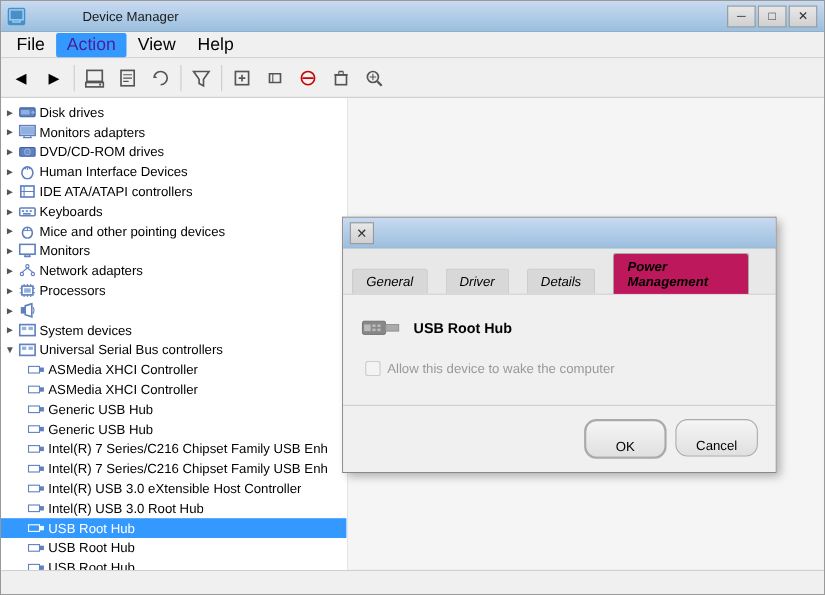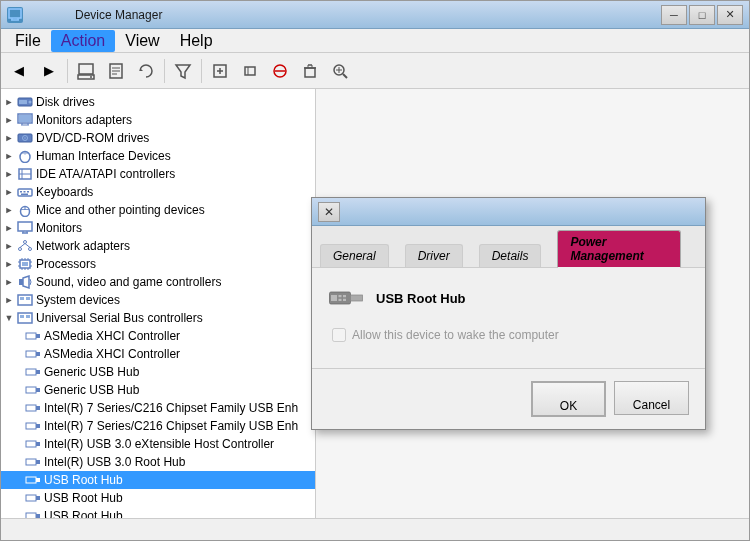--- a/index.html
+++ b/index.html
@@ -325,21 +325,21 @@
       background: #f0f0f0;
     }
     .dialog-btn {
       min-width: 75px;
       height: 26px;
       background: linear-gradient(to bottom, #f5f5f5, #e0e0e0);
       border: 1px solid #aaa;
       padding: 16px 16px;
       font-size: 12px;
       cursor: pointer;
-      border-radius: 0;
+      border-radius: 11px;
       color: #000;
     }
     .dialog-btn.default { border: 2px solid #aaa; }
 
     
     .usb-icon {
       width: 36px;
       height: 28px;
       display: flex;
       align-items: center;
@@ -594,21 +594,20 @@
 
       <div class="tree-item">
         <div class="tree-expand">►</div>
         <div class="tree-icon">
           <svg width="16" height="14" viewBox="0 0 16 14">
             <rect x="2" y="4" width="4" height="6" fill="#6080c0"></rect>
             <polygon points="6,3 12,1 12,13 6,11" fill="none" stroke="#6080c0" stroke-width="1.5"></polygon>
             <path d="M13 4 Q15 7 13 10" fill="none" stroke="#6080c0" stroke-width="1"></path>
           </svg>
         </div>
-        <span class="tree-label">Sound, video and game controllers</span>
       </div>
 
       <div class="tree-item">
         <div class="tree-expand">►</div>
         <div class="tree-icon">
           <svg width="16" height="14" viewBox="0 0 16 14">
             <rect x="1" y="2" width="14" height="10" fill="none" stroke="#6080c0" stroke-width="1.5"></rect>
             <rect x="3" y="4" width="4" height="3" fill="#90b0e0"></rect>
             <rect x="9" y="4" width="4" height="3" fill="#90b0e0"></rect>
           </svg>

